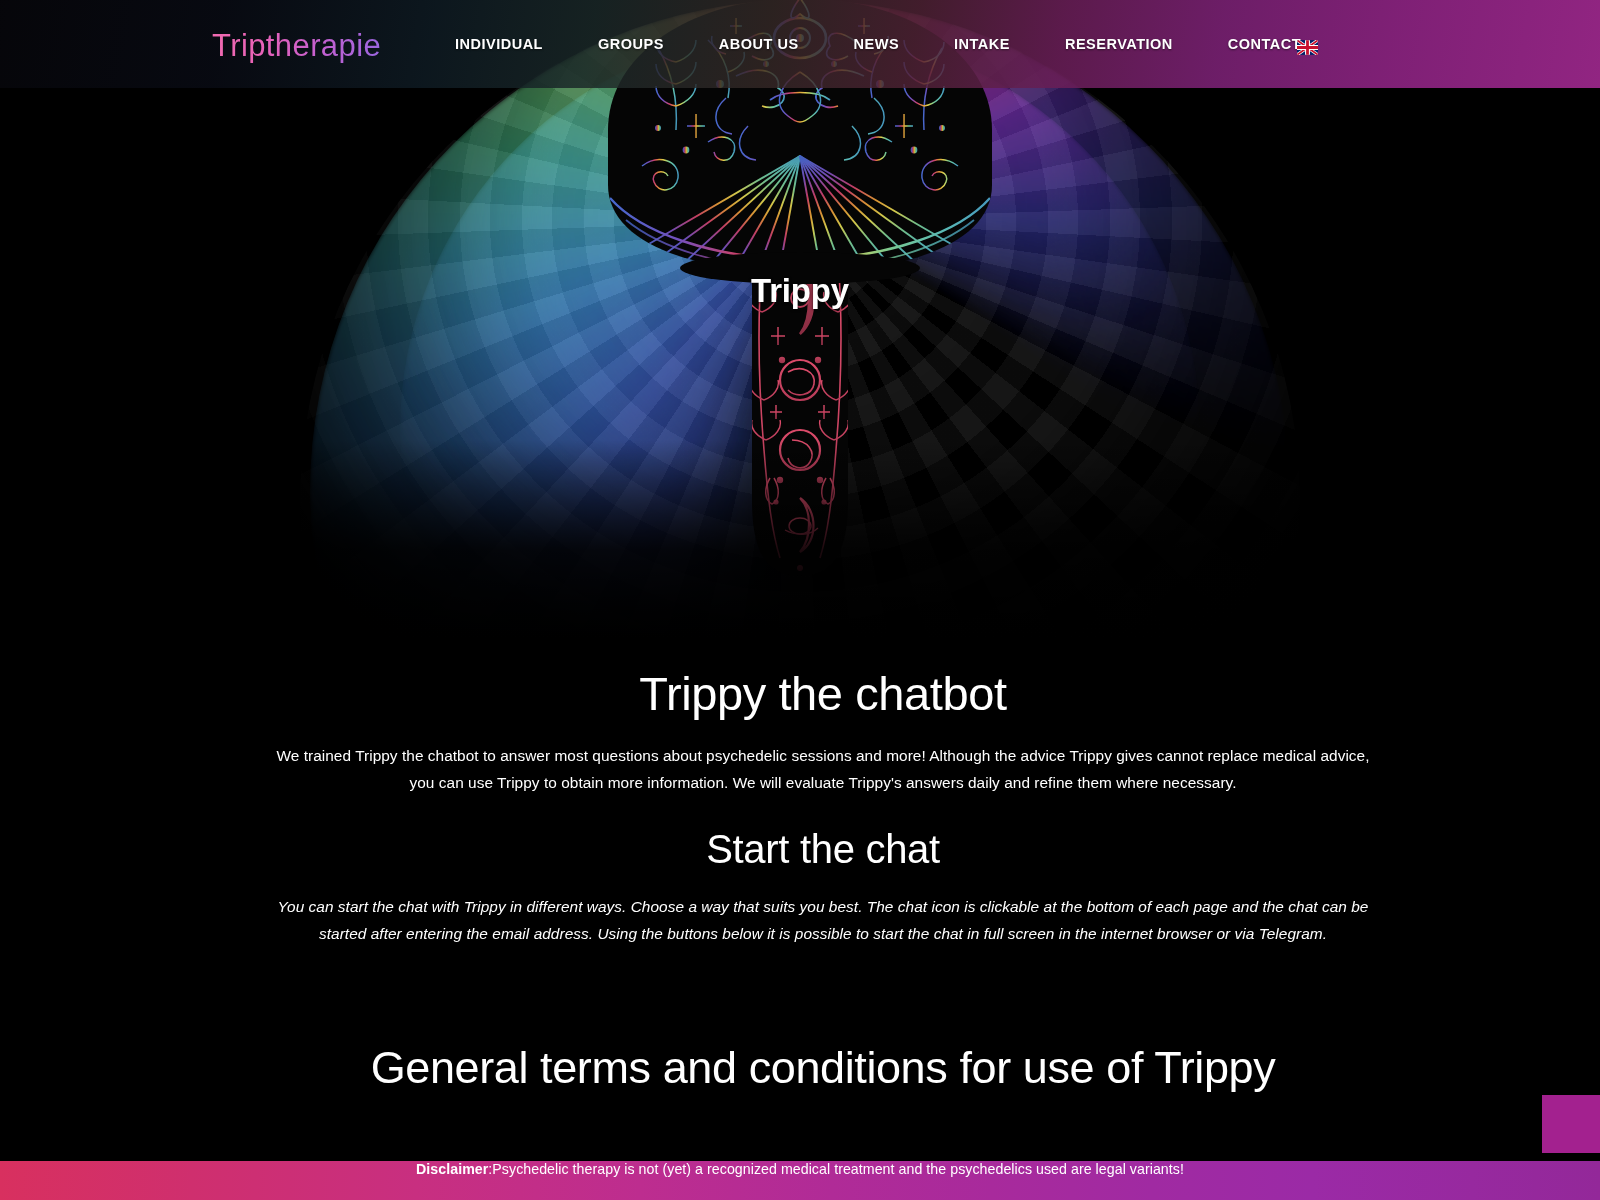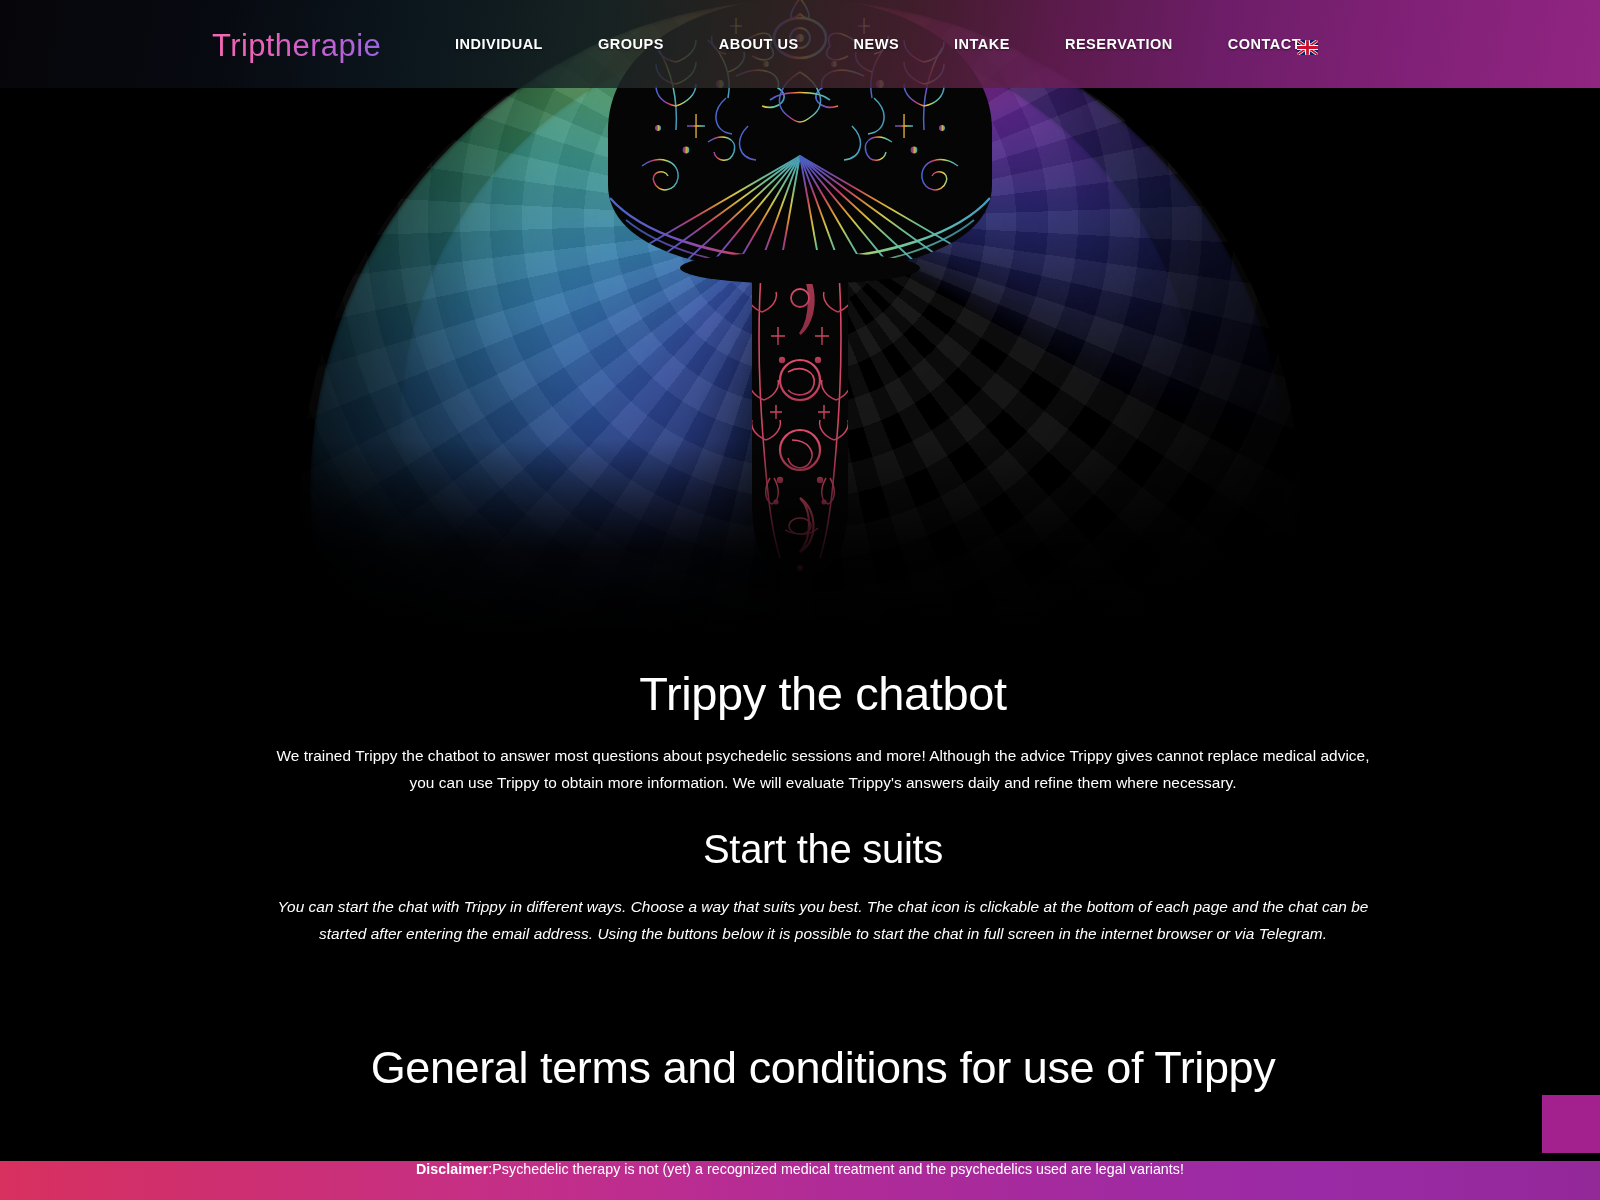--- a/index.html
+++ b/index.html
@@ -503,20 +503,21 @@
         </g>
       </g>
 
       <ellipse cx="270" cy="288" rx="120" ry="16" fill="#050505"></ellipse>
     </svg>
 
     <div class="hero-side-l"></div>
     <div class="hero-side-r"></div>
     <div class="hero-fade"></div>
 
+    <div class="hero-title">Trippy</div>
   </div>
 
   <nav class="navbar">
     <a class="logo" href="#">Triptherapie</a>
 
     <div class="nav-links">
       <a class="nav-link" href="#">INDIVIDUAL</a>
       <a class="nav-link" href="#">GROUPS</a>
       <a class="nav-link" href="#">ABOUT US</a>
       <a class="nav-link" href="#">NEWS</a>
@@ -535,21 +536,21 @@
       </svg>
     </a>
   </nav>
 
   <div class="content">
 
     <h1 class="h1-chatbot">Trippy the chatbot</h1>
 
     <p class="para">We trained Trippy the chatbot to answer most questions about psychedelic sessions and more! Although the advice Trippy gives cannot replace medical advice, you can use Trippy to obtain more information. We will evaluate Trippy's answers daily and refine them where necessary.</p>
 
-    <h2 class="h2-start">Start the suits</h2>
+    <h2 class="h2-start">Start the chat</h2>
 
     <p class="para para-2">You can start the chat with Trippy in different ways. Choose a way that suits you best. The chat icon is clickable at the bottom of each page and the chat can be started after entering the email address. Using the buttons below it is possible to start the chat in full screen in the internet browser or via Telegram.</p>
 
 
     <h2 class="h2-terms">General terms and conditions for use of Trippy</h2>
   </div>
 
   <button class="chat-widget" aria-label="chat">
   </button>
 

